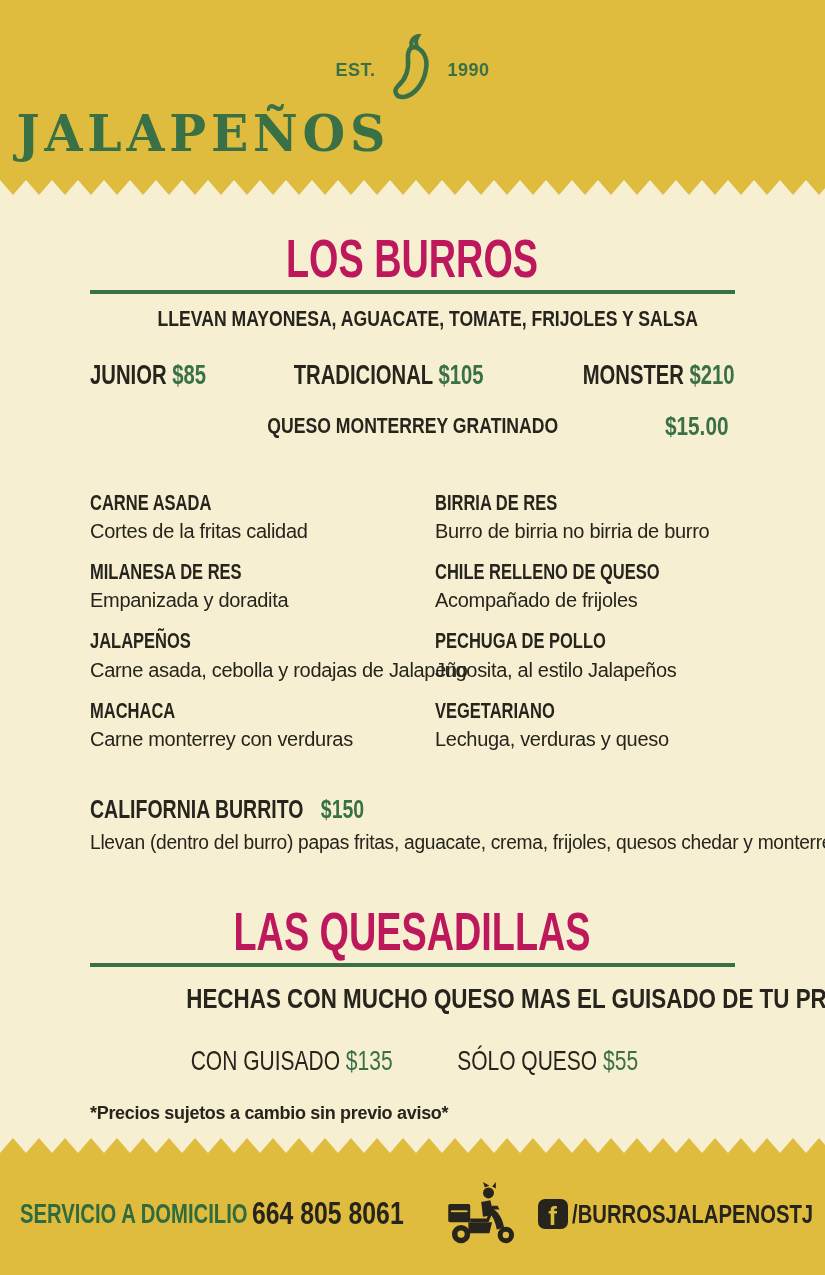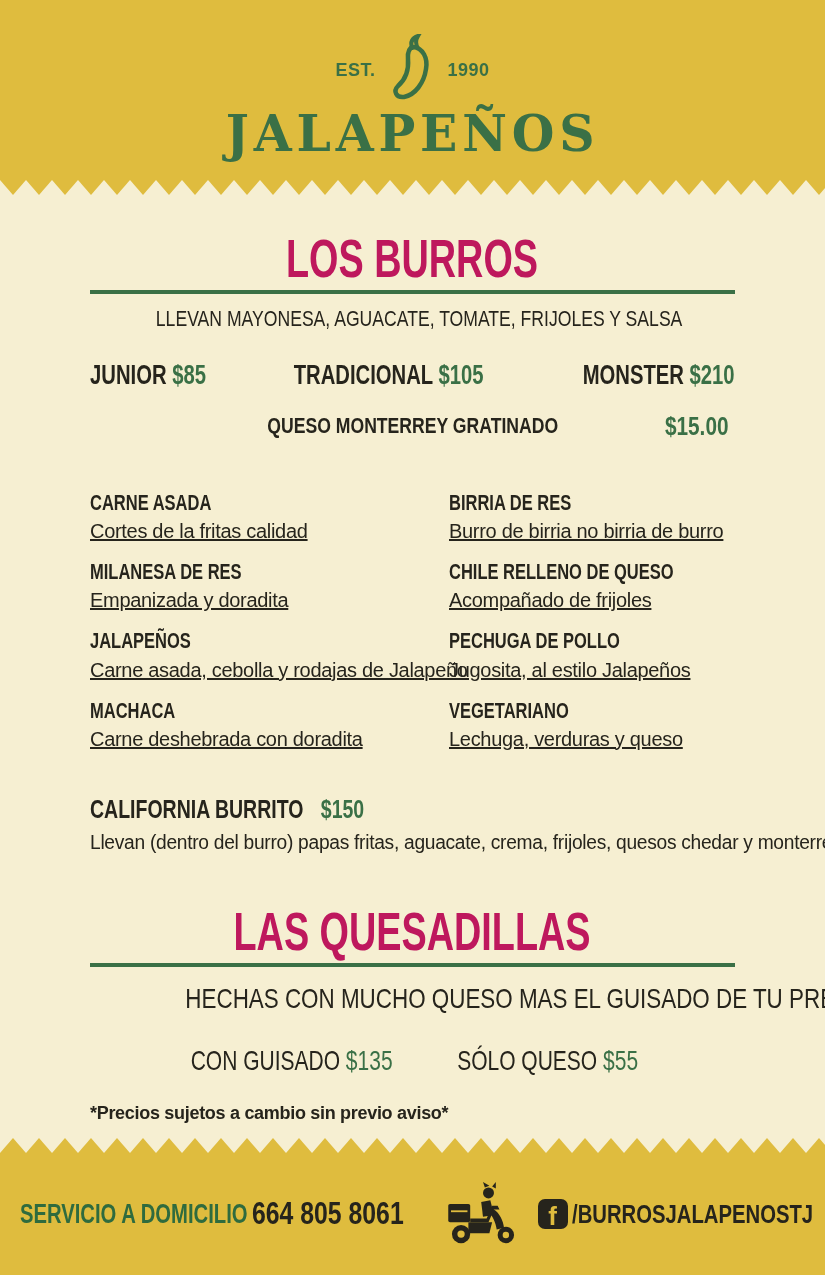--- a/index.html
+++ b/index.html
@@ -2,59 +2,59 @@
 <html><head>
 <meta charset="utf-8">
 <style>
   html,body{margin:0;padding:0;background:#ffffff;}
   .page{
     position:relative;width:825px;height:1275px;overflow:hidden;
     font-family:"Liberation Sans",sans-serif;
     background:#F6EFD2;
   }
   
-  .header{height:180px;background:#DFBC3E;text-align:center;box-sizing:border-box;padding-top:34px;}
+  .header{height:180px;background:#DFBC3E;box-sizing:border-box;padding-top:34px;}
   .est-row{display:flex;align-items:center;justify-content:center;gap:7px;height:72px;}
   .est-label,.year-label{font-size:18px;font-weight:bold;color:#3A7046;letter-spacing:.5px;}
   .brand{
     margin:2px 0 0 0;font-family:"DejaVu Serif","Liberation Serif",serif;
     font-size:51px;font-weight:bold;color:#3A7046;letter-spacing:5px;line-height:1;
     transform:scaleX(.96);transform-origin:center;
   }
   .zz{display:block;width:825px;height:15px;}
   
   .body{height:943px;box-sizing:border-box;padding:36px 90px 0;overflow:hidden;color:#26241C;}
   .sec-title{
     margin:0;text-align:center;font-size:54px;line-height:1;font-weight:bold;color:#be185d;white-space:nowrap;
   }
   .sec-title>span{display:inline-block;transform:scaleX(.70);transform-origin:center;}
   .rule{height:4px;background:#3A7046;margin-top:5px;}
   .sub{
-    margin:12px 0 0 0;text-align:left;font-size:22px;font-weight:normal;color:#26241C;white-space:nowrap;
+    margin:12px 0 0 0;text-align:left;font-size:22px;font-weight:bold;color:#26241C;white-space:nowrap;
   }
   .sub>span{display:inline-block;transform:scaleX(.80);transform-origin:center;}
   .sub-big{font-size:28px;margin-top:16px;}
   .cond{display:inline-block;transform:scaleX(.75);transform-origin:0 50%;white-space:nowrap;}
   .price{color:#3A7046;}
   .dark{color:#26241C;}
   
   .sizes{display:flex;justify-content:space-between;margin-top:28px;font-size:27px;font-weight:bold;}
   .size-opt{display:inline-block;transform:scaleX(.75);white-space:nowrap;}
   .size-opt:first-child{transform-origin:left center;}
   .size-opt:nth-child(2){transform-origin:center;}
   .size-opt:last-child{transform-origin:right center;}
   
   .addon{position:relative;margin-top:22px;text-align:center;font-size:22px;font-weight:bold;height:28px;}
   .addon-name{display:inline-block;transform:scaleX(.80);transform-origin:center;white-space:nowrap;}
   .addon-price{
     position:absolute;right:6px;top:-2px;font-size:26px;font-weight:bold;color:#3A7046;
     transform:scaleX(.80);transform-origin:right center;
   }
   
-  .grid{display:grid;grid-template-columns:345px 1fr;margin-top:50px;column-gap:14px;text-decoration:underline;}
+  .grid{display:grid;grid-template-columns:345px 1fr;margin-top:50px;column-gap:0;}
   .item{margin-bottom:17px;}
   .item-name{font-size:22px;font-weight:bold;line-height:1.1;white-space:nowrap;}
   .item-name>span{display:inline-block;transform:scaleX(.75);transform-origin:0 50%;}
   .item-desc{font-size:20px;line-height:1.2;margin-top:4px;letter-spacing:-.3px;white-space:nowrap;}
   
   .special{margin-top:26px;}
   .special-line{font-size:26px;font-weight:bold;white-space:nowrap;}
   .special-line .price{margin-left:16px;}
   .special-desc{font-size:20px;margin-top:6px;letter-spacing:-.3px;white-space:nowrap;transform:scaleX(.96);transform-origin:0 50%;}
   
@@ -153,21 +153,21 @@
         <div class="item">
           <div class="item-name"><span>JALAPEÑOS</span></div>
           <div class="item-desc">Carne asada, cebolla y rodajas de Jalapeño</div>
         </div>
         <div class="item">
           <div class="item-name"><span>PECHUGA DE POLLO</span></div>
           <div class="item-desc">Jugosita, al estilo Jalapeños</div>
         </div>
         <div class="item">
           <div class="item-name"><span>MACHACA</span></div>
-          <div class="item-desc">Carne deshebrada con doradita</div>
+          <div class="item-desc">Carne monterrey con verduras</div>
         </div>
         <div class="item">
           <div class="item-name"><span>VEGETARIANO</span></div>
           <div class="item-desc">Lechuga, verduras y queso</div>
         </div>
       </div>
 
       <div class="special">
         <div class="special-line">
           <span class="cond">

